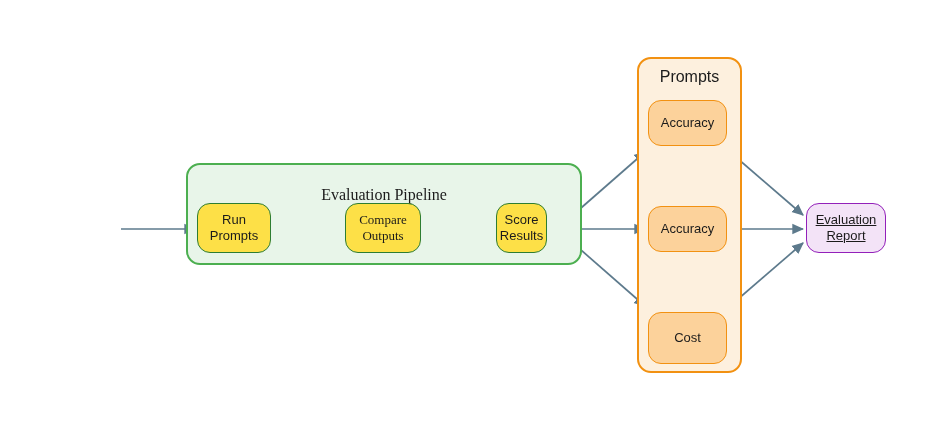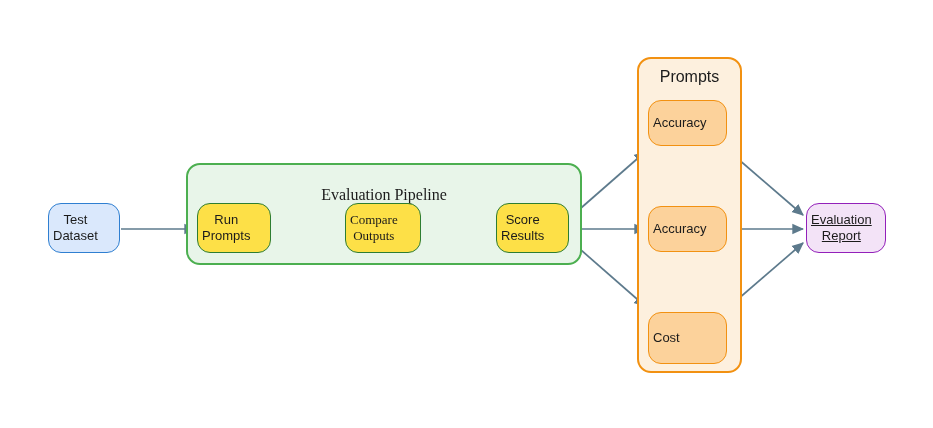--- a/index.html
+++ b/index.html
@@ -46,20 +46,21 @@
     color: #1b1b1b;
     line-height: 20px;
     white-space: nowrap;
   }
   .node {
     position: absolute;
     box-sizing: border-box;
     border-radius: 13px;
     display: flex;
     align-items: center;
+    justify-content: center;
     text-align: center;
     font-size: 13px;
     line-height: 16px;
     color: #1b1b1b;
   }
   .node-label {
     display: block;
     white-space: pre-line;
     padding: 0 4px;
   }
@@ -106,36 +107,32 @@
   </svg>
 
   <div class="group group-pipeline" style="left:186px; top:163px; width:396px; height:102px;">
     <div class="group-title" style="top:20px;font-family:Liberation Serif, serif;">Evaluation Pipeline</div>
   </div>
 
   <div class="group group-metrics" style="left:637px; top:57px; width:105px; height:316px;">
     <div class="group-title" style="top:8px;">Prompts</div>
   </div>
 
-  <div class="node node-blue" style="left:48px; top:203px; width:72px; height:50px;">
-    <span class="node-label">Test
-Dataset</span>
-  </div>
 
   <div class="node node-green" style="left:197px; top:203px; width:74px; height:50px;">
     <span class="node-label">Run
 Prompts</span>
   </div>
 
   <div class="node node-green" style="left:345px; top:203px; width:76px; height:50px;font-family:Liberation Serif, serif;">
     <span class="node-label">Compare
 Outputs</span>
   </div>
 
-  <div class="node node-green" style="left:496px; top:203px; width:73px; height:50px;">
+  <div class="node node-green" style="left:496px; top:203px; width:51px; height:50px;">
     <span class="node-label">Score
 Results</span>
   </div>
 
   <div class="node node-orange" style="left:648px; top:100px; width:79px; height:46px;">
     <span class="node-label">Accuracy</span>
   </div>
 
   <div class="node node-orange" style="left:648px; top:206px; width:79px; height:46px;">
     <span class="node-label">Accuracy</span>

